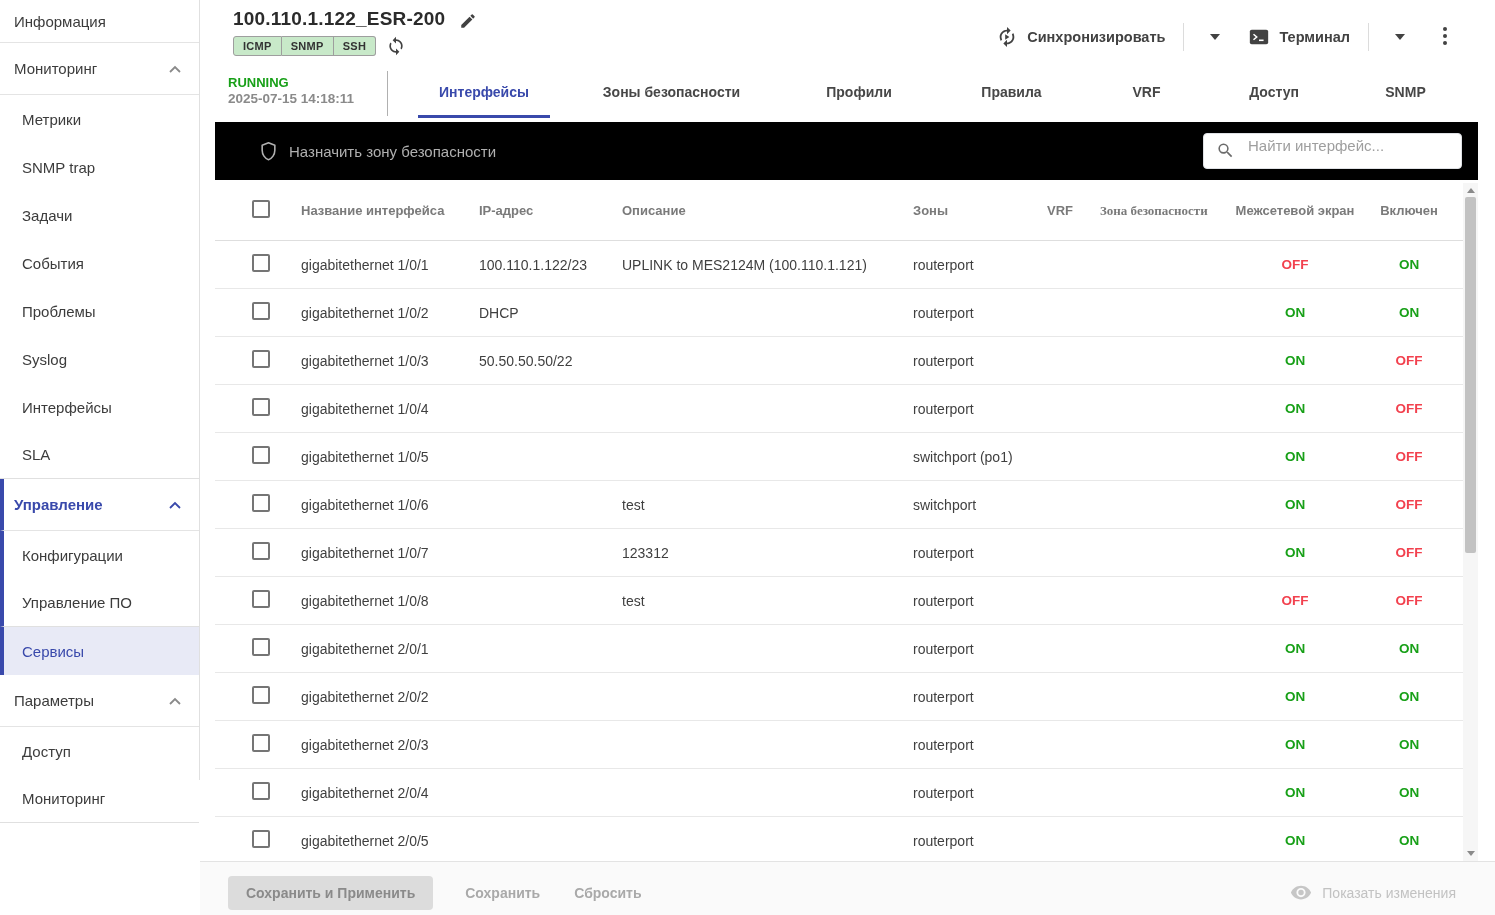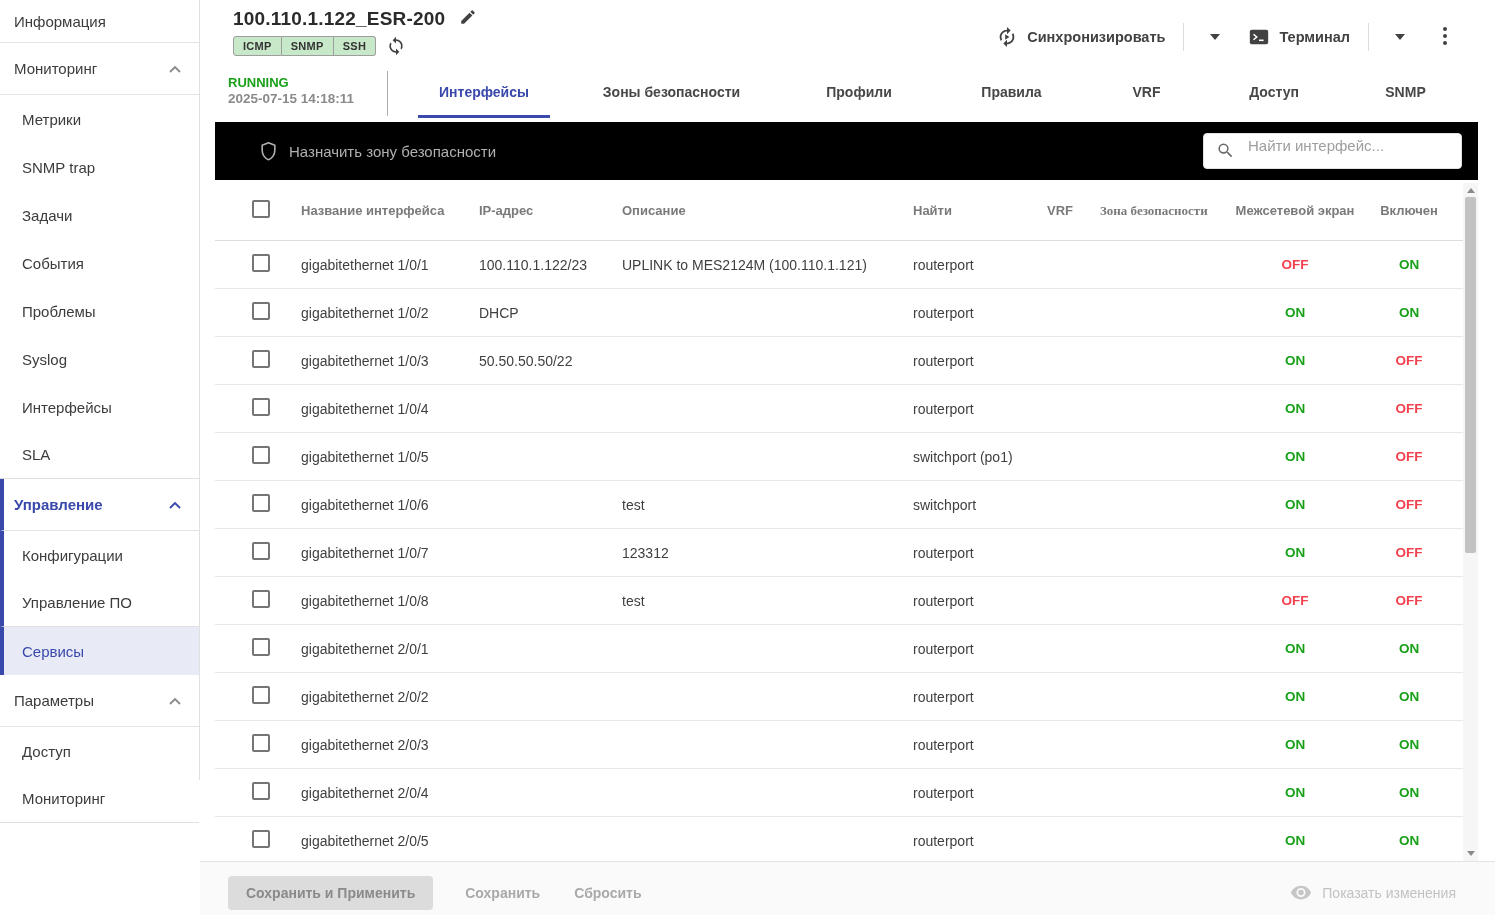--- a/index.html
+++ b/index.html
@@ -24,21 +24,21 @@
   .chev{color:#8a8a8a;flex:0 0 auto;}
   .sb-item.active .chev{color:var(--accent);}
   .sb-filler{flex:1;background:#fafafa;}
 
   
   .main{position:absolute;left:200px;top:0;right:0;bottom:0;background:#fff;}
 
   
   .page-header{position:absolute;left:15px;right:0;top:0;height:65px;
     display:flex;justify-content:space-between;align-items:flex-start;padding:8px 42px 0 18px;}
-  .title-row{display:flex;align-items:flex-start;gap:14px;}
+  .title-row{display:flex;align-items:flex-end;gap:14px;}
   .page-title{font-size:19px;font-weight:bold;color:#2b2b2b;margin:0;letter-spacing:.2px;}
   .badge-row{display:flex;align-items:center;gap:10px;margin-top:6px;}
   .badges{display:flex;}
   .badge{background:#c8e9c9;border:1px solid #9e9e9e;color:#333;font-size:11px;font-weight:bold;
     padding:3px 9px;letter-spacing:.3px;}
   .badge + .badge{border-left:none;}
   .badge:first-child{border-radius:3px 0 0 3px;}
   .badge:last-child{border-radius:0 3px 3px 0;}
   .hdr-actions{display:flex;align-items:center;gap:16px;margin-top:14px;}
   .hbtn{display:flex;align-items:center;gap:9px;background:none;border:none;cursor:pointer;
@@ -284,21 +284,21 @@
       <input type="text" placeholder="Найти интерфейс..." style="">
     </div>
   </div>
 
   <div class="table-wrap">
     <div class="thead">
       <div class="cell c-check"><span class="checkbox"></span></div>
       <div class="cell c-name">Название интерфейса</div>
       <div class="cell c-ip">IP-адрес</div>
       <div class="cell c-desc">Описание</div>
-      <div class="cell c-mode">Найти</div>
+      <div class="cell c-mode">Зоны</div>
       <div class="cell c-vrf">VRF</div>
       <div class="cell c-zone">Зона безопасности</div>
       <div class="cell c-fw">Межсетевой экран</div>
       <div class="cell c-en">Включен</div>
     </div>
     <div>
   <div class="trow">
     <div class="cell c-check"><span class="checkbox"></span></div>
     <div class="cell c-name">gigabitethernet 1/0/1</div>
     <div class="cell c-ip">100.110.1.122/23</div>

